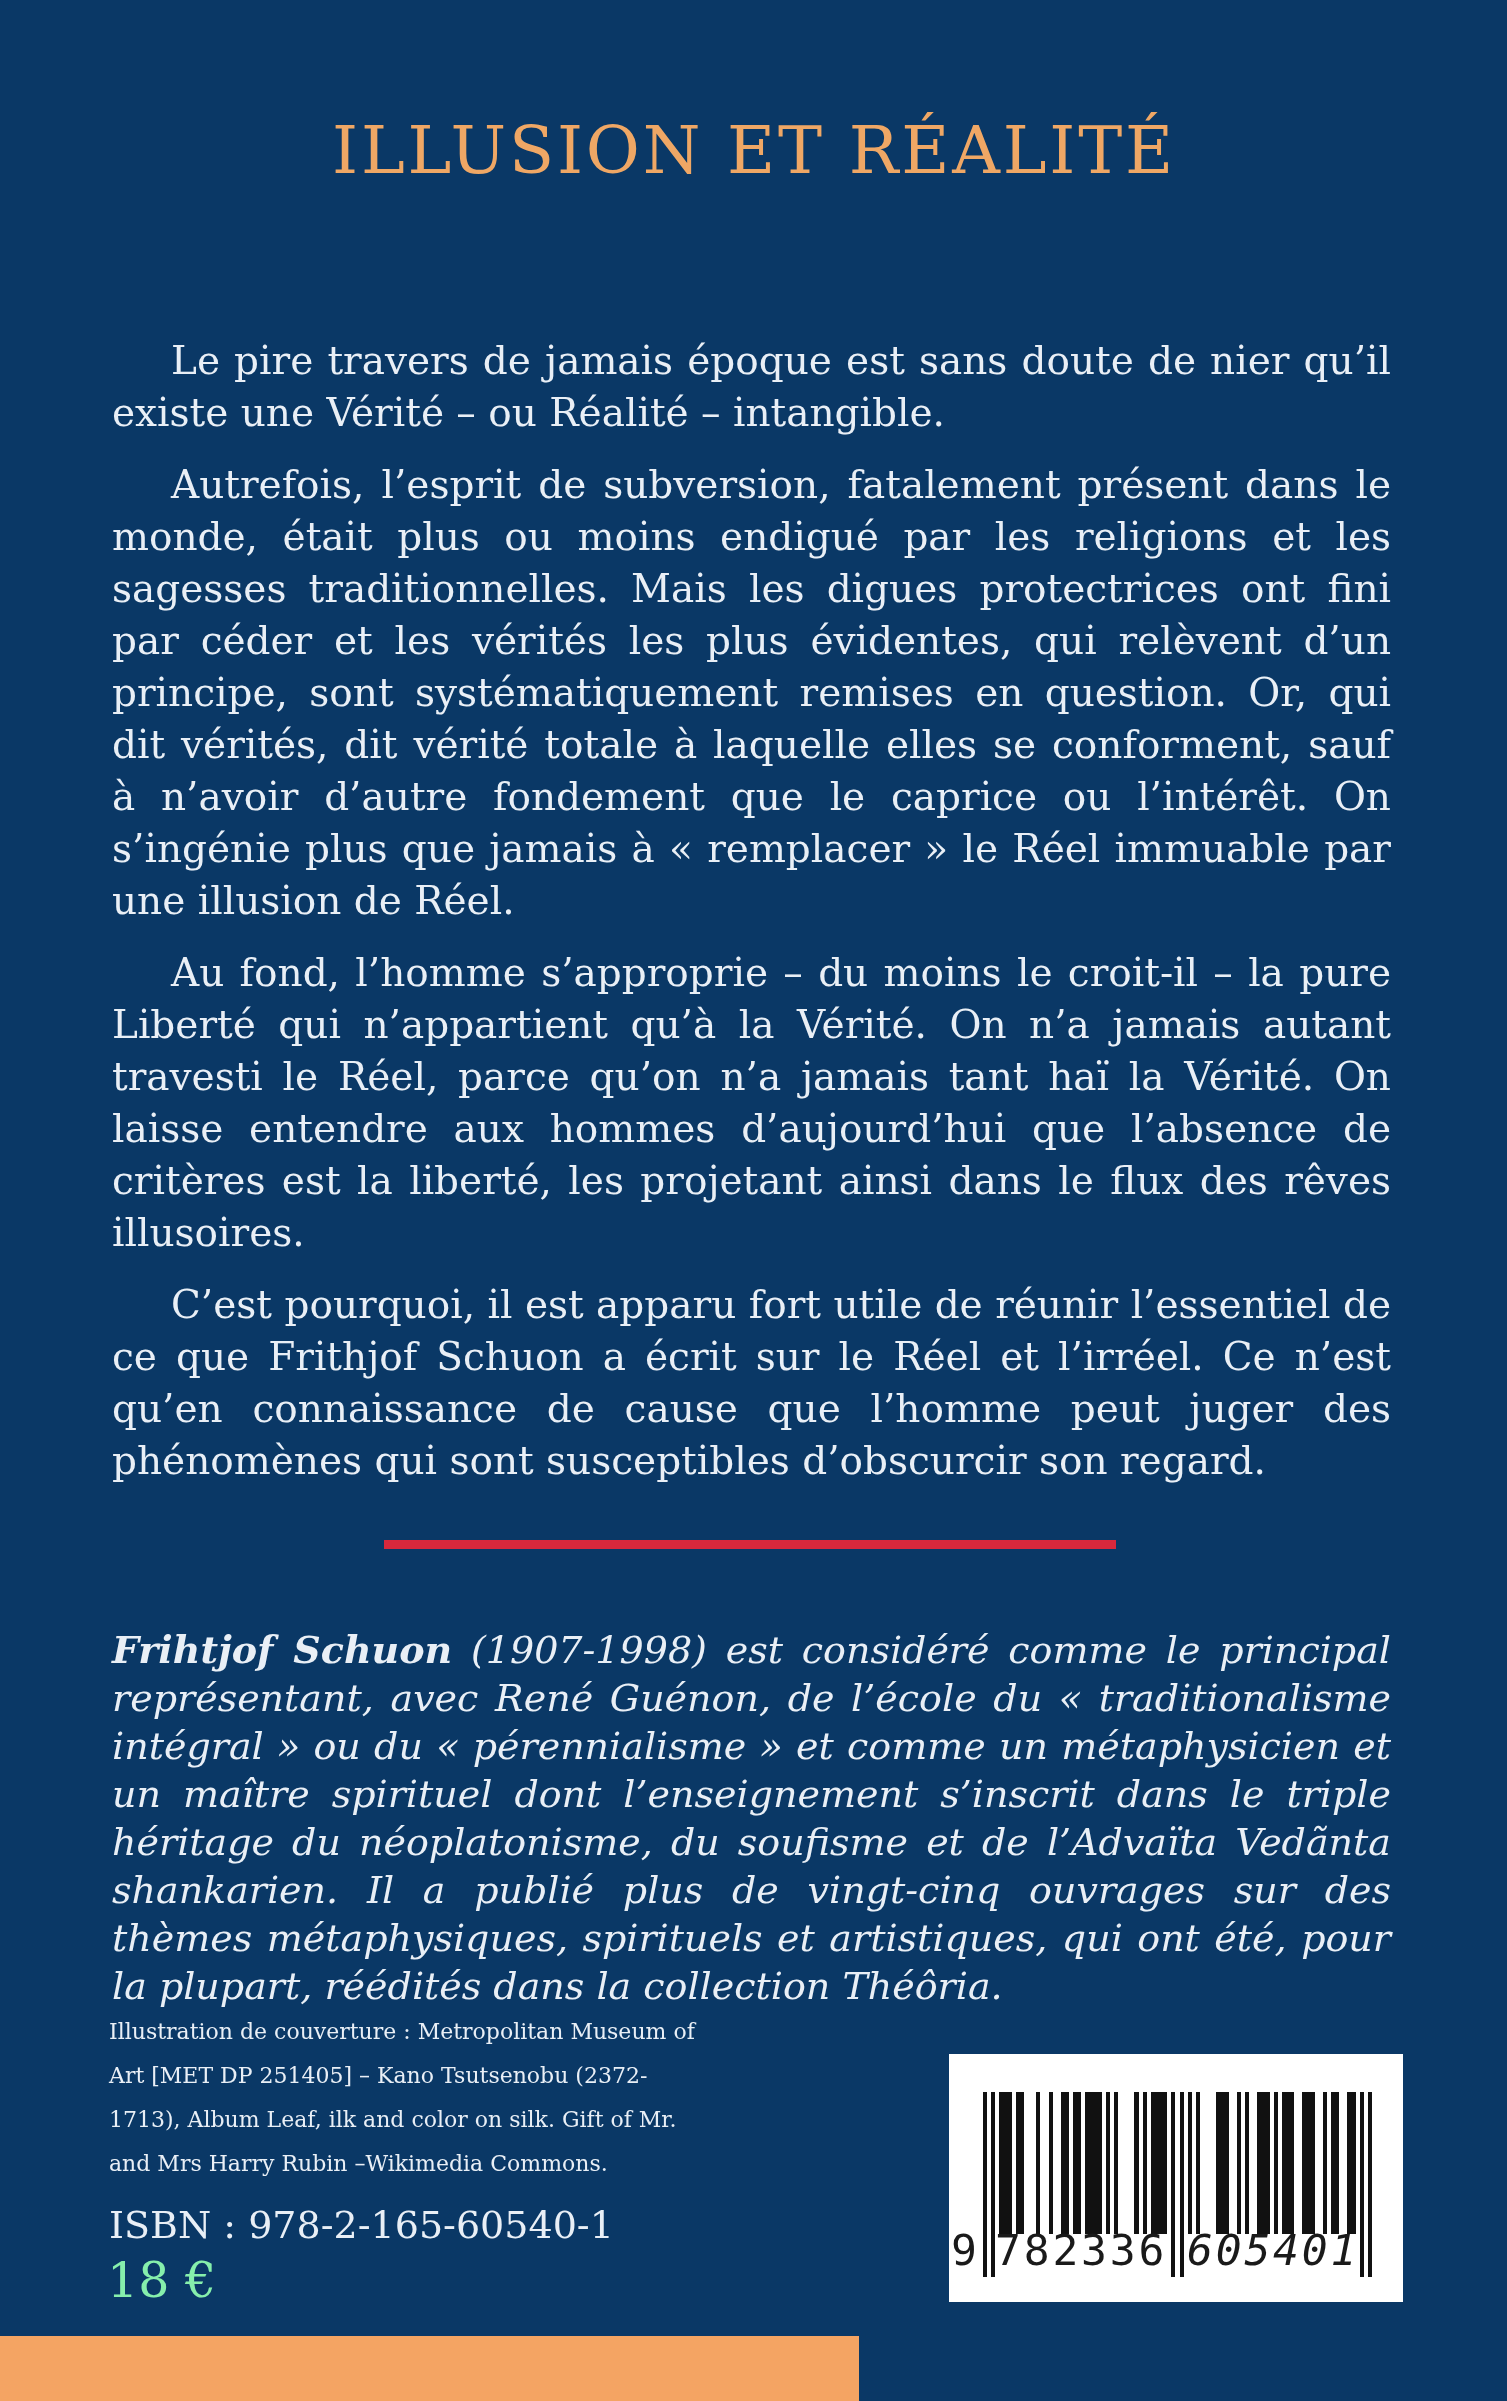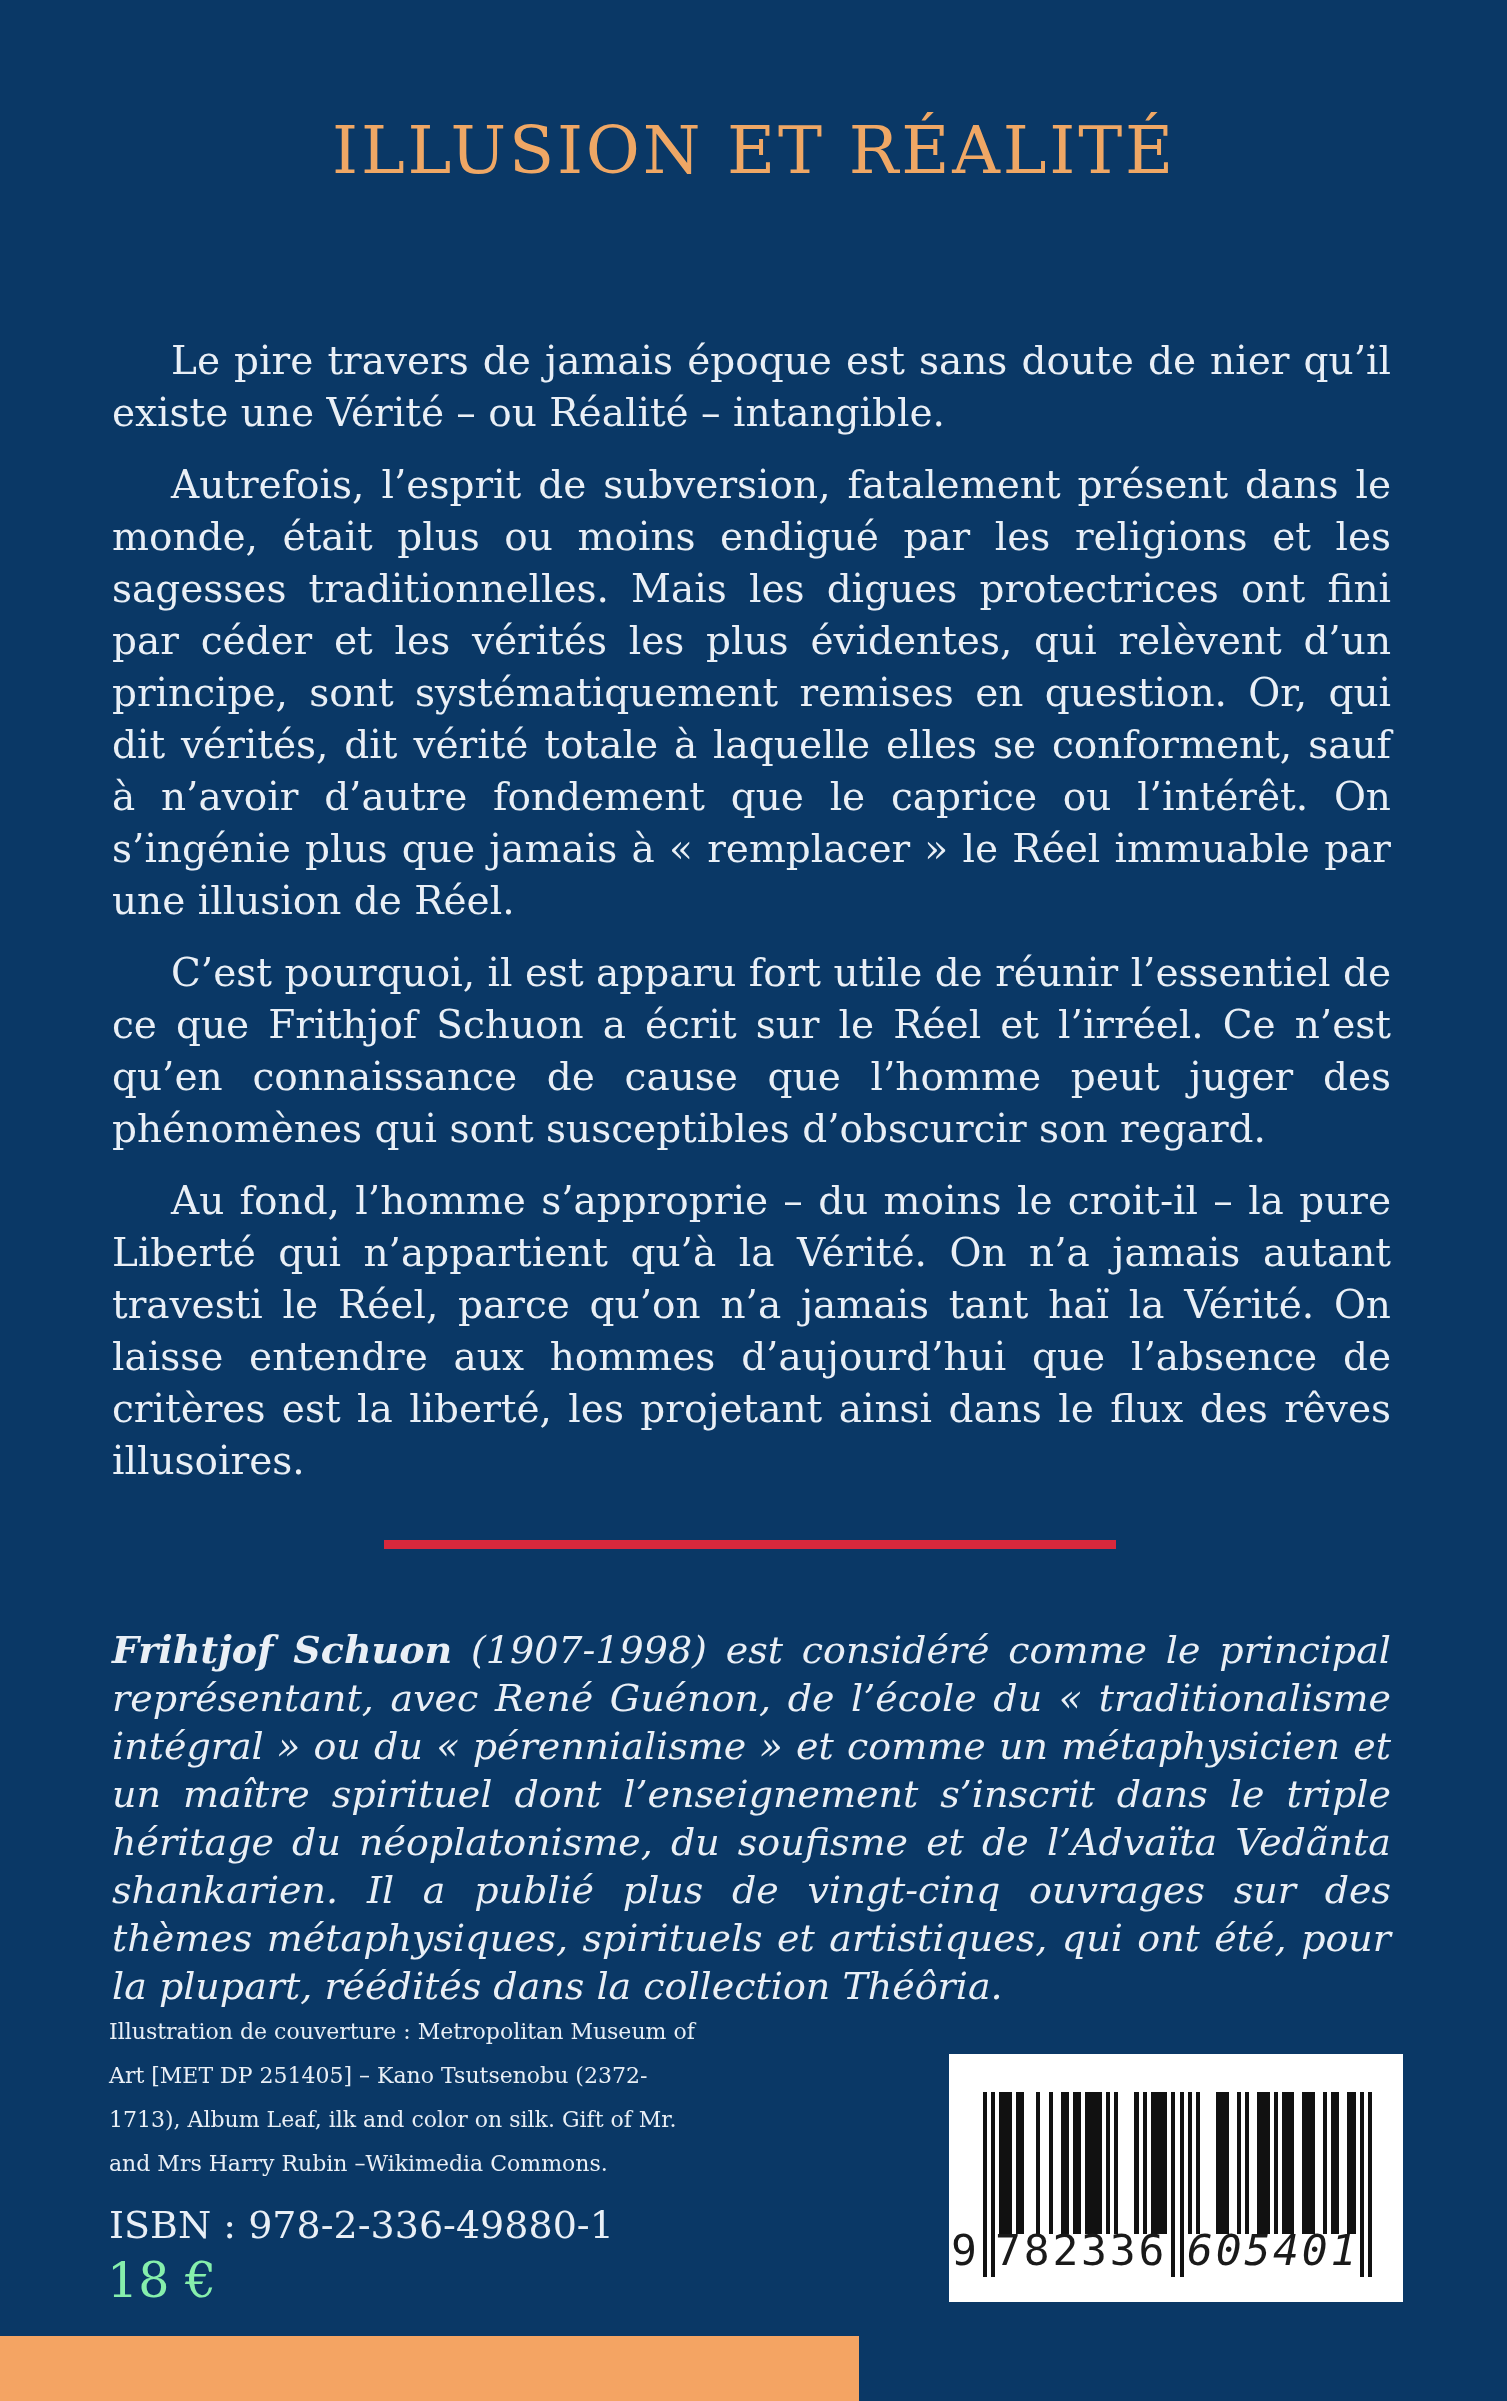--- a/index.html
+++ b/index.html
@@ -96,36 +96,36 @@
 </head>
 <body>
 
 <div class="cover">
 
   <h1 class="title">ILLUSION ET RÉALITÉ</h1>
 
   <div class="blurb">
     <p>Le pire travers de jamais époque est sans doute de nier qu’il existe une Vérité – ou Réalité – intangible.</p>
     <p>Autrefois, l’esprit de subversion, fatalement présent dans le monde, était plus ou moins endigué par les religions et les sagesses traditionnelles. Mais les digues protectrices ont fini par céder et les vérités les plus évidentes, qui relèvent d’un principe, sont systématiquement remises en question. Or, qui dit vérités, dit vérité totale à laquelle elles se conforment, sauf à n’avoir d’autre fondement que le caprice ou l’intérêt. On s’ingénie plus que jamais à « remplacer » le Réel immuable par une illusion de Réel.</p>
+    <p>Au fond, l’homme s’approprie – du moins le croit-il – la pure Liberté qui n’appartient qu’à la Vérité. On n’a jamais autant travesti le Réel, parce qu’on n’a jamais tant haï la Vérité. On laisse entendre aux hommes d’aujourd’hui que l’absence de critères est la liberté, les projetant ainsi dans le flux des rêves illusoires.</p>
     <p>C’est pourquoi, il est apparu fort utile de réunir l’essentiel de ce que Frithjof Schuon a écrit sur le Réel et l’irréel. Ce n’est qu’en connaissance de cause que l’homme peut juger des phénomènes qui sont susceptibles d’obscurcir son regard.</p>
-    <p>Au fond, l’homme s’approprie – du moins le croit-il – la pure Liberté qui n’appartient qu’à la Vérité. On n’a jamais autant travesti le Réel, parce qu’on n’a jamais tant haï la Vérité. On laisse entendre aux hommes d’aujourd’hui que l’absence de critères est la liberté, les projetant ainsi dans le flux des rêves illusoires.</p>
   </div>
 
   <div class="mid-rule"></div>
 
   <div class="bio"><b>Frihtjof Schuon</b><span> (1907-1998) est considéré comme le principal représentant, avec René Guénon, de l’école du « traditionalisme intégral » ou du « pérennialisme » et comme un métaphysicien et un maître spirituel dont l’enseignement s’inscrit dans le triple héritage du néoplatonisme, du soufisme et de l’Advaïta Vedãnta shankarien. Il a publié plus de vingt-cinq ouvrages sur des thèmes métaphysiques, spirituels et artistiques, qui ont été, pour la plupart, réédités dans la collection Théôria.</span></div>
 
   <div class="credit">
     <div>Illustration de couverture : Metropolitan Museum of</div>
     <div>Art [MET DP 251405] –  Kano Tsutsenobu (2372-</div>
     <div>1713), Album Leaf, ilk and color on silk. Gift of Mr.</div>
     <div>and Mrs Harry Rubin –Wikimedia Commons.</div>
   </div>
 
-  <div class="isbn">ISBN : 978-2-336-49880-1</div>
+  <div class="isbn">ISBN : 978-2-165-60540-1</div>
 
   <div class="price">18 €</div>
 
   <div class="barcode-box">
     <div class="barcode-bars">
         <div class="module on guard"></div>
         <div class="module guard"></div>
         <div class="module on guard"></div>
         <div class="module"></div>
         <div class="module on"></div>

